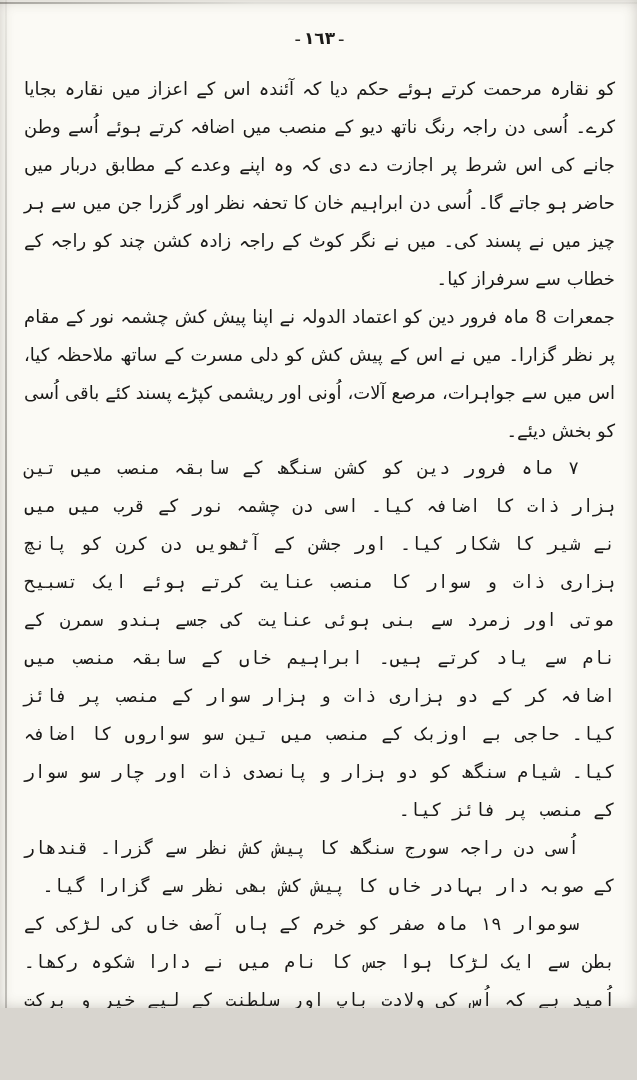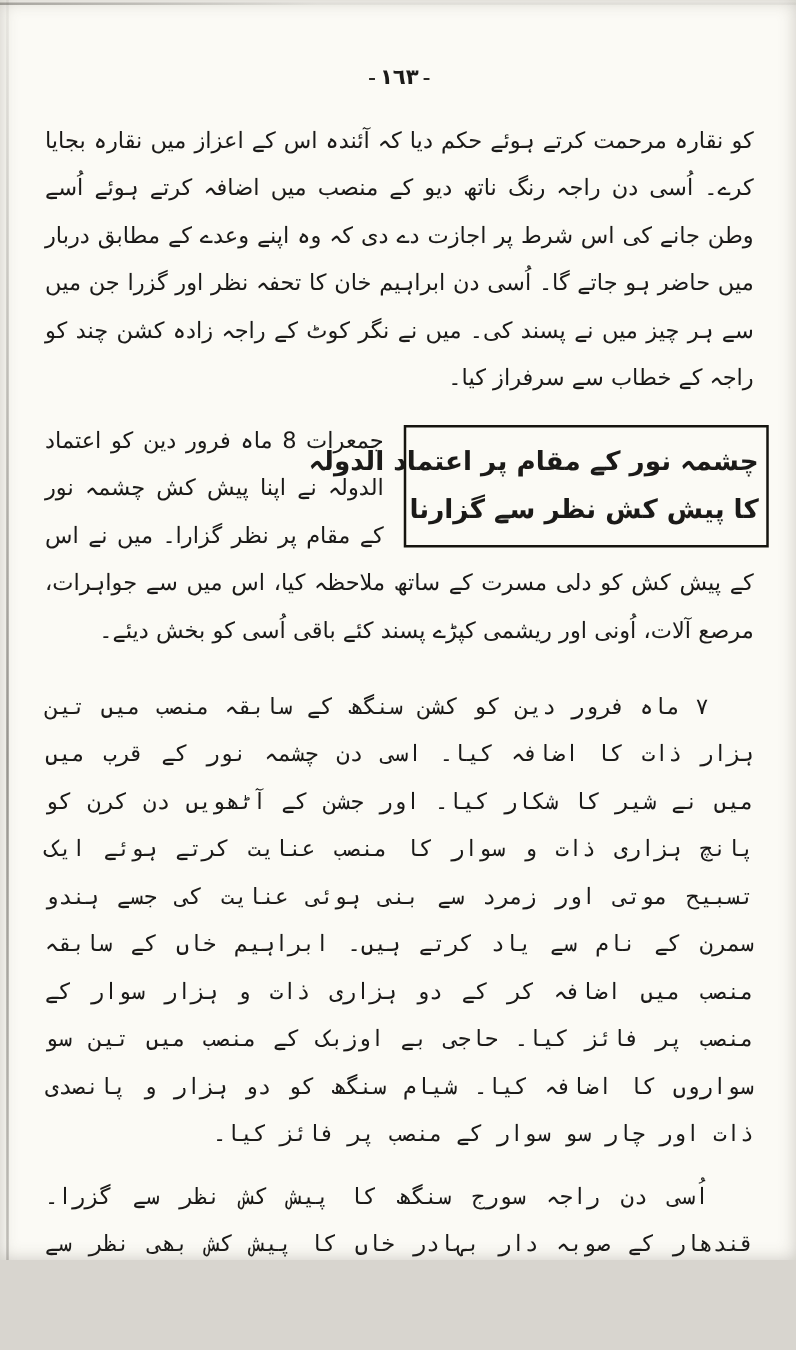--- a/index.html
+++ b/index.html
@@ -9,21 +9,21 @@
     font-family: "DejaVu Sans", sans-serif;
   }
   .page {
     position: relative;
     width: 637px;
     height: 1008px;
     margin: 0 auto;
     background: #fbfaf5;
     color: #1b1a18;
     box-sizing: border-box;
-    padding: 52px 22px 20px 24px;
+    padding: 28px 22px 20px 24px;
     direction: rtl;
     overflow: hidden;
     box-shadow: inset 0 0 14px rgba(80,72,60,.28);
   }
   
   .page::before {
     content: "";
     position: absolute;
     left: 5px; top: 0; bottom: 0;
     width: 2px;
@@ -52,21 +52,21 @@
     position: relative;
     top: -3px;
   }
   .body-text {
     font-size: 18px;
     line-height: 38px;
     text-align: justify;
     text-justify: inter-word;
   }
   p.para {
-    margin: 12px;
+    margin: 0;
     text-indent: 0;
   }
   p.para.indent {
     text-indent: 36px;
     font-family: Liberation Mono, monospace;
   }
   .heading-box {
     float: right;
     width: 292px;
     box-sizing: border-box;
@@ -92,24 +92,20 @@
 
   <div class="page-number">
     <span class="orn">ـ</span><span>١٦٣</span><span class="orn">ـ</span>
   </div>
 
   <div class="body-text">
 
     <p class="para">کو نقارہ مرحمت کرتے ہوئے حکم دیا کہ آئندہ اس کے اعزاز میں نقارہ بجایا کرے۔ اُسی دن راجہ رنگ ناتھ دیو کے منصب میں اضافہ کرتے ہوئے اُسے وطن جانے کی اس شرط پر اجازت دے دی کہ وہ اپنے وعدے کے مطابق دربار میں حاضر ہو جاتے گا۔ اُسی دن ابراہیم خان کا تحفہ نظر اور گزرا جن میں سے ہر چیز میں نے پسند کی۔ میں نے نگر کوٹ کے راجہ زادہ کشن چند کو راجہ کے خطاب سے سرفراز کیا۔</p>
 
     <div>
-      <div class="heading-box">
-        <div class="hline">چشمہ نور کے مقام پر اعتماد الدولہ</div>
-        <div class="hline">کا پیش کش نظر سے گزارنا</div>
-      </div>
       <p class="para">جمعرات 8 ماہ فرور دین کو اعتماد الدولہ نے اپنا پیش کش چشمہ نور کے مقام پر نظر گزارا۔ میں نے اس کے پیش کش کو دلی مسرت کے ساتھ ملاحظہ کیا، اس میں سے جواہرات، مرصع آلات، اُونی اور ریشمی کپڑے پسند کئے باقی اُسی کو بخش دیئے۔</p>
       <div class="clear"></div>
     </div>
 
     <p class="para indent">٧ ماہ فرور دین کو کشن سنگھ کے سابقہ منصب میں تین ہزار ذات کا اضافہ کیا۔ اسی دن چشمہ نور کے قرب میں میں نے شیر کا شکار کیا۔ اور جشن کے آٹھویں دن کرن کو پانچ ہزاری ذات و سوار کا منصب عنایت کرتے ہوئے ایک تسبیح موتی اور زمرد سے بنی ہوئی عنایت کی جسے ہندو سمرن کے نام سے یاد کرتے ہیں۔ ابراہیم خاں کے سابقہ منصب میں اضافہ کر کے دو ہزاری ذات و ہزار سوار کے منصب پر فائز کیا۔ حاجی بے اوزبک کے منصب میں تین سو سواروں کا اضافہ کیا۔ شیام سنگھ کو دو ہزار و پانصدی ذات اور چار سو سوار کے منصب پر فائز کیا۔</p>
 
 
     <p class="para indent">اُسی دن راجہ سورج سنگھ کا پیش کش نظر سے گزرا۔ قندھار کے صوبہ دار بہادر خاں کا پیش کش بھی نظر سے گزارا گیا۔</p>
 
     <p class="para indent">سوموار ١٩ ماہ صفر کو خرم کے ہاں آصف خاں کی لڑکی کے بطن سے ایک لڑکا ہوا جس کا نام میں نے دارا شکوہ رکھا۔ اُمید ہے کہ اُس کی ولادت باپ اور سلطنت کے لیے خیر و برکت کا سبب بنے گی۔ سید علی بارہہ کو ایک ہزار پانصدی ذات اور ہزار سوار کے منصب پر فائز کیا۔ ١٠ ماہ فرور دین کو اعتبار خاں کا پیش کش نظر سے گزرا جن میں سے چالیس</p>

